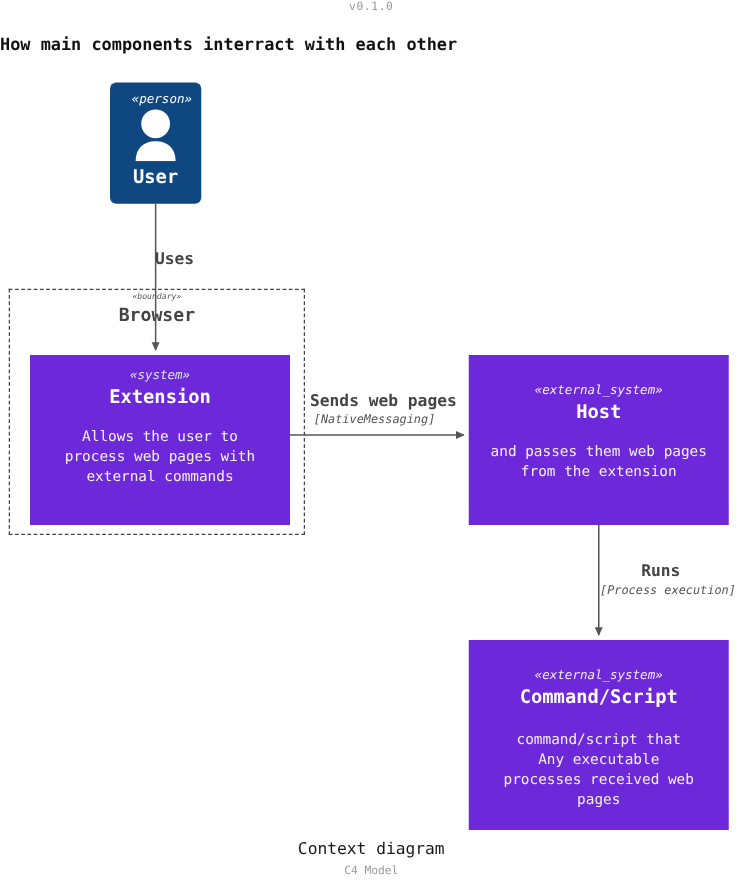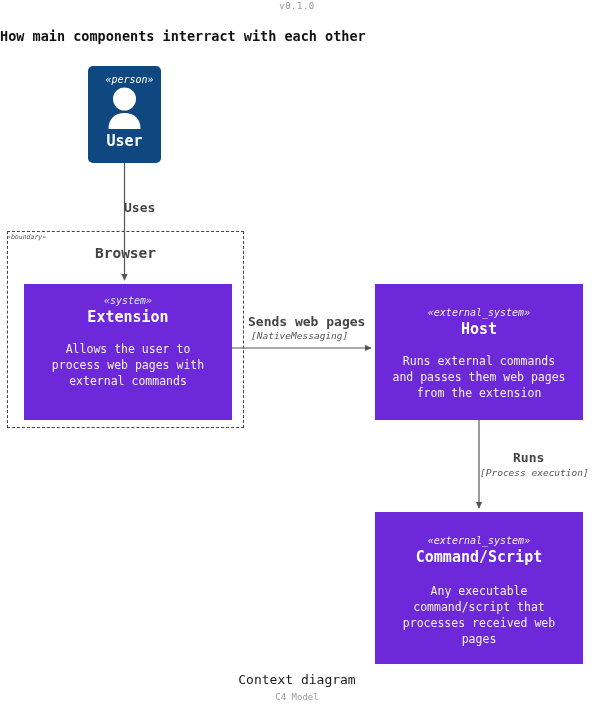--- a/index.html
+++ b/index.html
@@ -138,20 +138,21 @@
     left: 7px; top: 231px;
     width: 237px; height: 197px;
     box-sizing: border-box;
     border: 1.5px dashed #444444;
     background: transparent;
   }
   .boundary-stereotype {
     position: absolute;
     left: 7px; top: 233px;
     width: 237px;
+    text-align: center;
     font-size: 6.5px;
     font-style: italic;
     color: #555555;
   }
   .boundary-label {
     position: absolute;
     left: 7px; top: 245px;
     width: 237px;
     text-align: center;
     font-size: 14.5px;
@@ -235,31 +236,30 @@
     <span class="spacer"></span>
     <span class="descr">Allows the user to</span>
     <span class="descr">process web pages with</span>
     <span class="descr">external commands</span>
   </div>
 
   <div class="node ext-node host-node">
     <span class="stereotype">«external_system»</span>
     <span class="label">Host</span>
     <span class="spacer"></span>
-    <span class="descr">Runs external commands</span>
     <span class="descr">and passes them web pages</span>
     <span class="descr">from the extension</span>
   </div>
 
   <div class="node ext-node cmd-node">
     <span class="stereotype">«external_system»</span>
     <span class="label">Command/Script</span>
     <span class="spacer"></span>
+    <span class="descr">command/script that</span>
     <span class="descr">Any executable</span>
-    <span class="descr">command/script that</span>
     <span class="descr">processes received web</span>
     <span class="descr">pages</span>
   </div>
 
   <div class="footer-title">Context diagram</div>
   <div class="footer-sub">C4 Model</div>
 
 </div>
 
 </body></html>

